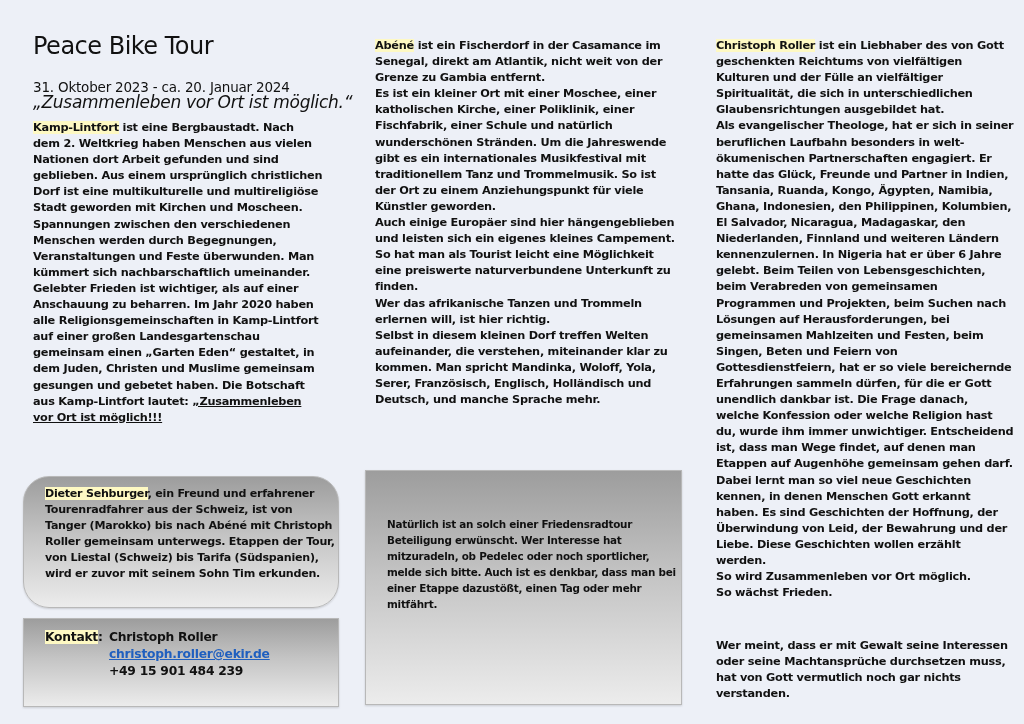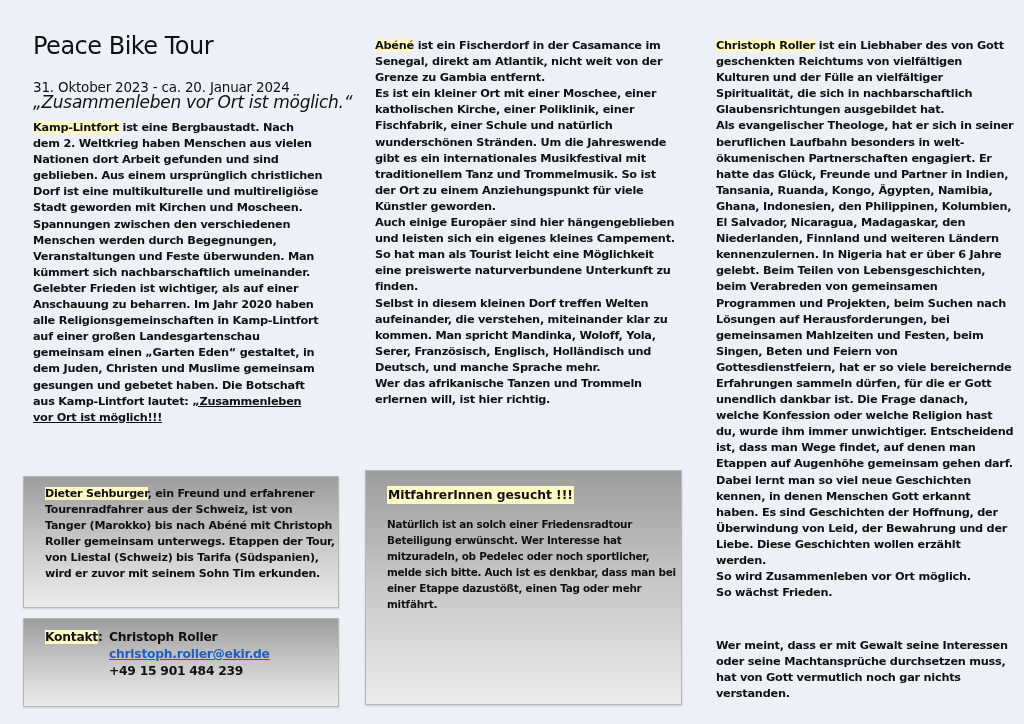--- a/index.html
+++ b/index.html
@@ -37,21 +37,21 @@
     .p2 { position: absolute; left: 375px; top: 38px; width: 300px; }
     .p3 { position: absolute; left: 716px; top: 38px; width: 298px; }
     .p3b { position: absolute; left: 716px; top: 638px; width: 298px; }
 
     .box {
       position: absolute;
       background: linear-gradient(to bottom, #9d9d9d 0%, #c4c4c4 45%, #ececec 100%);
       border: 1px solid #b8b8b8;
       box-shadow: 0 1px 2px rgba(0,0,0,0.15);
     }
-    .box-dieter { left: 23px; top: 476px; width: 314px; height: 130px; }
+    .box-dieter { left: 23px; top: 476px; width: 314px; height: 130px; border-radius: 26px; }
     .box-dieter .inner { position: absolute; left: 21px; top: 9px; width: 290px; }
     .box-kontakt { left: 23px; top: 618px; width: 314px; height: 87px; }
     .box-kontakt .inner { position: absolute; left: 21px; top: 10px; width: 290px; font-size: 12.3px; line-height: 17px; }
     .kontakt-row { display: flex; }
     .kontakt-label { width: 64px; flex: 0 0 64px; }
     .kontakt-lines div { white-space: nowrap; }
     .email { color: #1f5fbf; text-decoration: underline; }
     .box-mitfahrer { left: 365px; top: 470px; width: 315px; height: 233px; }
     .box-mitfahrer .heading {
       position: absolute; left: 21px; top: 15px;
@@ -89,31 +89,30 @@
       <div>+49 15 901 484 239</div>
     </div>
   </div>
 </div>
 
 <div class="p2 body-text">
   <p class="para"><span class="hl">Abéné</span><span> ist ein Fischerdorf in der Casamance im Senegal, direkt am Atlantik, nicht weit von der Grenze zu Gambia entfernt.</span></p>
   <p class="para">Es ist ein kleiner Ort mit einer Moschee, einer katholischen Kirche, einer Poliklinik, einer Fischfabrik, einer Schule und natürlich wunderschönen Stränden. Um die Jahreswende gibt es ein internationales Musikfestival mit traditionellem Tanz und Trommelmusik. So ist der Ort zu einem Anziehungspunkt für viele Künstler geworden.</p>
   <p class="para">Auch einige Europäer sind hier hängengeblieben und leisten sich ein eigenes kleines Campement.</p>
   <p class="para">So hat man als Tourist leicht eine Möglichkeit eine preiswerte naturverbundene Unterkunft zu finden.</p>
+  <p class="para">Wer das afrikanische Tanzen und Trommeln erlernen will, ist hier richtig.</p>
   <p class="para">Selbst in diesem kleinen Dorf treffen Welten aufeinander, die verstehen, miteinander klar zu kommen. Man spricht Mandinka, Woloff, Yola, Serer, Französisch, Englisch, Holländisch und Deutsch, und manche Sprache mehr.</p>
-  <p class="para">Wer das afrikanische Tanzen und Trommeln erlernen will, ist hier richtig.</p>
 </div>
 
 <div class="box box-mitfahrer">
-  <div class="heading hl">MitfahrerInnen gesucht !!!</div>
   <div class="inner" style="font-weight:bold;">
     <p class="para">Natürlich ist an solch einer Friedensradtour Beteiligung erwünscht. Wer Interesse hat mitzuradeln, ob Pedelec oder noch sportlicher, melde sich bitte. Auch ist es denkbar, dass man bei einer Etappe dazustößt, einen Tag oder mehr mitfährt.</p>
   </div>
 </div>
 
 <div class="p3 body-text">
-  <p class="para"><span class="hl">Christoph Roller</span><span> ist ein Liebhaber des von Gott geschenkten Reichtums von vielfältigen Kulturen und der Fülle an vielfältiger Spiritualität, die sich in nachbarschaftlich Glaubensrichtungen ausgebildet hat.</span></p>
+  <p class="para"><span class="hl">Christoph Roller</span><span> ist ein Liebhaber des von Gott geschenkten Reichtums von vielfältigen Kulturen und der Fülle an vielfältiger Spiritualität, die sich in unterschiedlichen Glaubensrichtungen ausgebildet hat.</span></p>
   <p class="para">Als evangelischer Theologe, hat er sich in seiner beruflichen Laufbahn besonders in welt-ökumenischen Partnerschaften engagiert. Er hatte das Glück, Freunde und Partner in Indien, Tansania, Ruanda, Kongo, Ägypten, Namibia, Ghana, Indonesien, den Philippinen, Kolumbien, El Salvador, Nicaragua, Madagaskar, den Niederlanden, Finnland und weiteren Ländern kennenzulernen. In Nigeria hat er über 6 Jahre gelebt. Beim Teilen von Lebensgeschichten, beim Verabreden von gemeinsamen Programmen und Projekten, beim Suchen nach Lösungen auf Herausforderungen, bei gemeinsamen Mahlzeiten und Festen, beim Singen, Beten und Feiern von Gottesdienstfeiern, hat er so viele bereichernde Erfahrungen sammeln dürfen, für die er Gott unendlich dankbar ist. Die Frage danach, welche Konfession oder welche Religion hast du, wurde ihm immer unwichtiger. Entscheidend ist, dass man Wege findet, auf denen man Etappen auf Augenhöhe gemeinsam gehen darf. Dabei lernt man so viel neue Geschichten kennen, in denen Menschen Gott erkannt haben. Es sind Geschichten der Hoffnung, der Überwindung von Leid, der Bewahrung und der Liebe. Diese Geschichten wollen erzählt werden.</p>
   <p class="para">So wird Zusammenleben vor Ort möglich.</p>
   <p class="para">So wächst Frieden.</p>
 </div>
 
 <div class="p3b body-text">Wer meint, dass er mit Gewalt seine Interessen oder seine Machtansprüche durchsetzen muss, hat von Gott vermutlich noch gar nichts verstanden.</div>
 
 </body></html>

